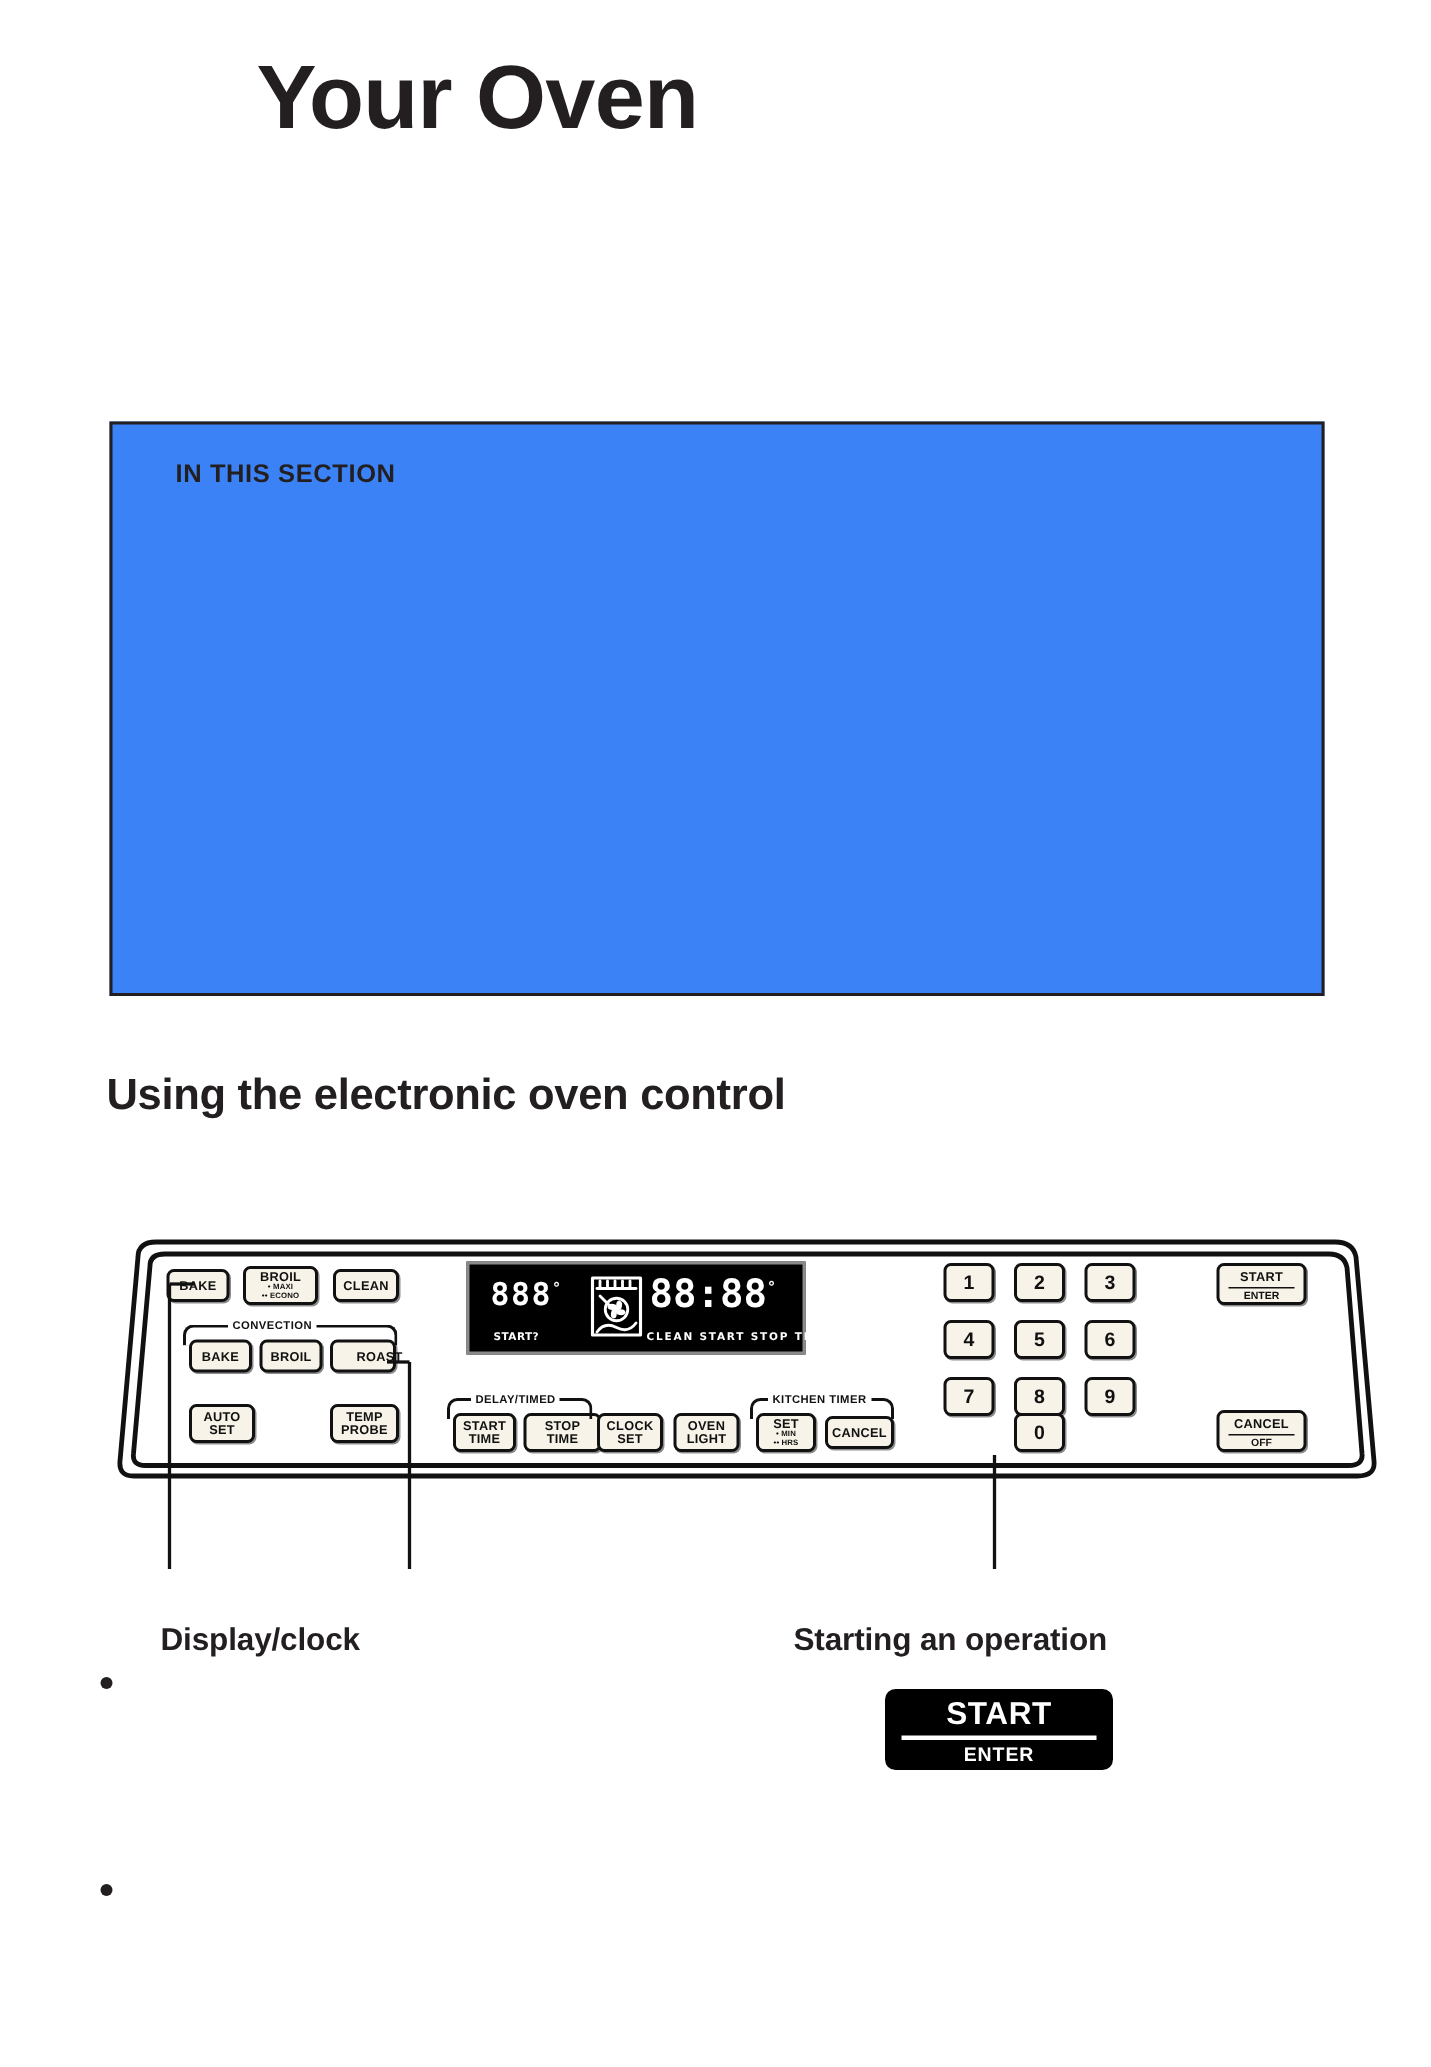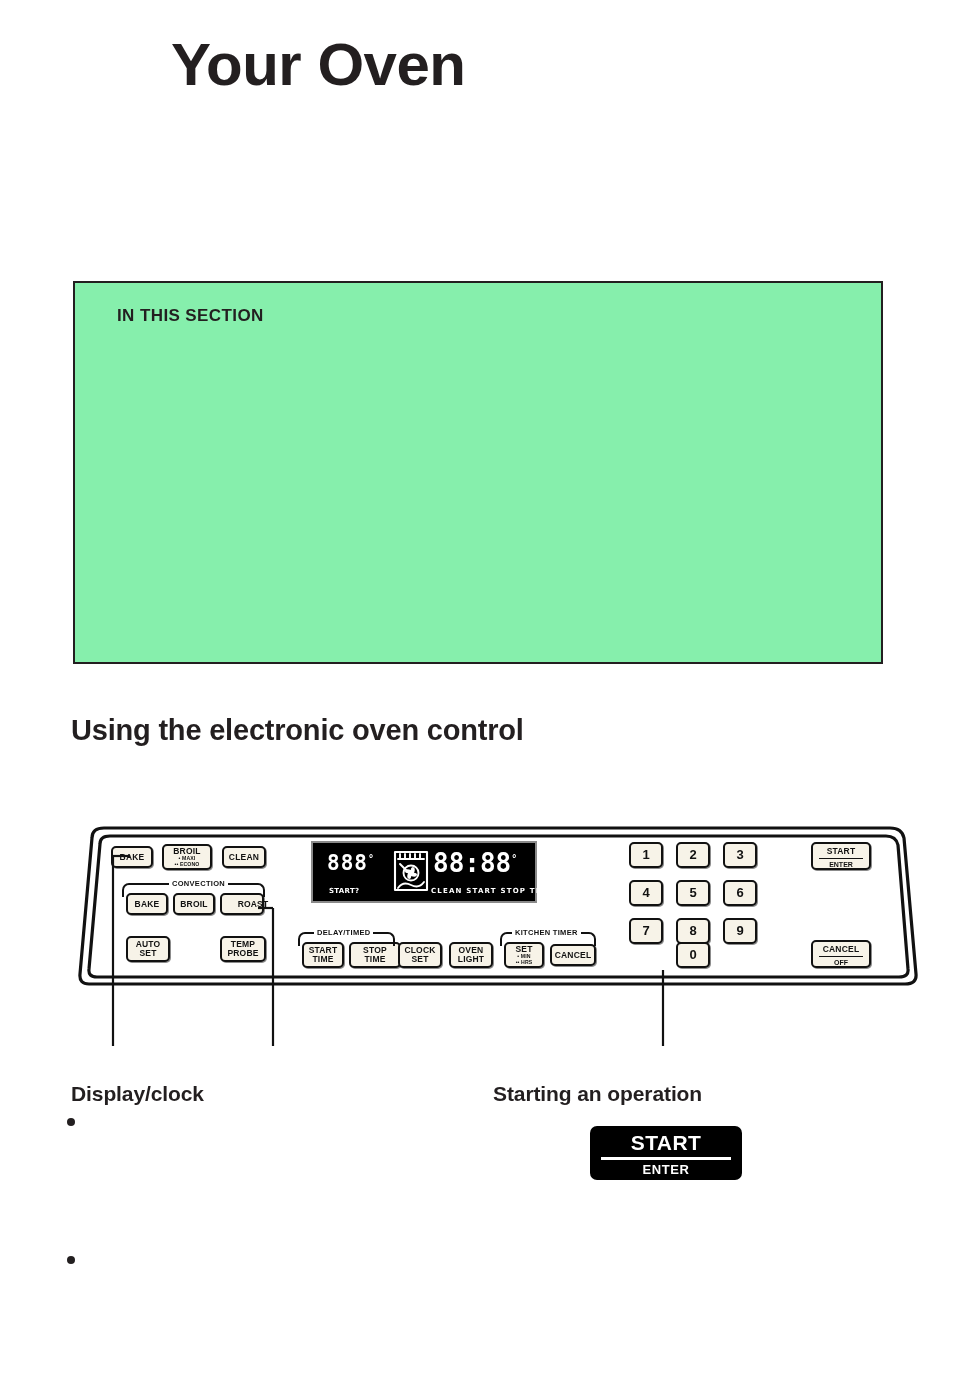--- a/index.html
+++ b/index.html
@@ -48,21 +48,21 @@
 
   
   #section-box {
     position: absolute;
     left: 73px;
     top: 281px;
     width: 810px;
     height: 383px;
     border: 2px solid #231f20;
     box-sizing: border-box;
-    background: #86efac;
+    background: #3b82f6;
   }
   #section-box-title {
     position: absolute;
     left: 42px;
     top: 23px;
     font-size: 17px;
     font-weight: bold;
     letter-spacing: 0.4px;
     color: #231f20;
   }
@@ -185,20 +185,21 @@
   #callouts { position: absolute; left: 0; top: 0; width: 954px; height: 1378px; pointer-events: none; }
 
   
   .caption {
     position: absolute;
     font-size: 21px;
     font-weight: bold;
     color: #231f20;
     letter-spacing: -0.1px;
     white-space: nowrap;
+    margin-left: 36px;
   }
   #cap-display { left: 71px; top: 1082px; }
   #cap-start { left: 493px; top: 1082px; }
 
   .bullet {
     position: absolute;
     width: 8px; height: 8px;
     border-radius: 50%;
     background: #231f20;
   }
@@ -261,21 +262,21 @@
       <span class="kl">BROIL</span>
       <span class="sub">• MAXI</span>
       <span class="sub">•• ECONO</span>
     </div>
 
     <div class="key" style="left:144px; top:22px; width:44px; height:22px;">
       <span class="kl">CLEAN</span>
     </div>
 
     <div class="group-bracket" style="left:44px; top:59px; width:143px; height:14px;"></div>
-    <div class="group-label" style="left:91px; top:55px;">CONVECTION</div>
+    <div class="group-label" style="left:74px; top:55px;">CONVECTION</div>
 
     <div class="key" style="left:48px; top:69px; width:42px; height:22px;">
       <span class="kl">BAKE</span>
     </div>
     <div class="key" style="left:95px; top:69px; width:42px; height:22px;">
       <span class="kl">BROIL</span>
     </div>
     <div class="key" style="left:142px; top:69px; width:44px; height:22px;padding-left:22px;">
       <span class="kl">ROAST</span>
     </div>

